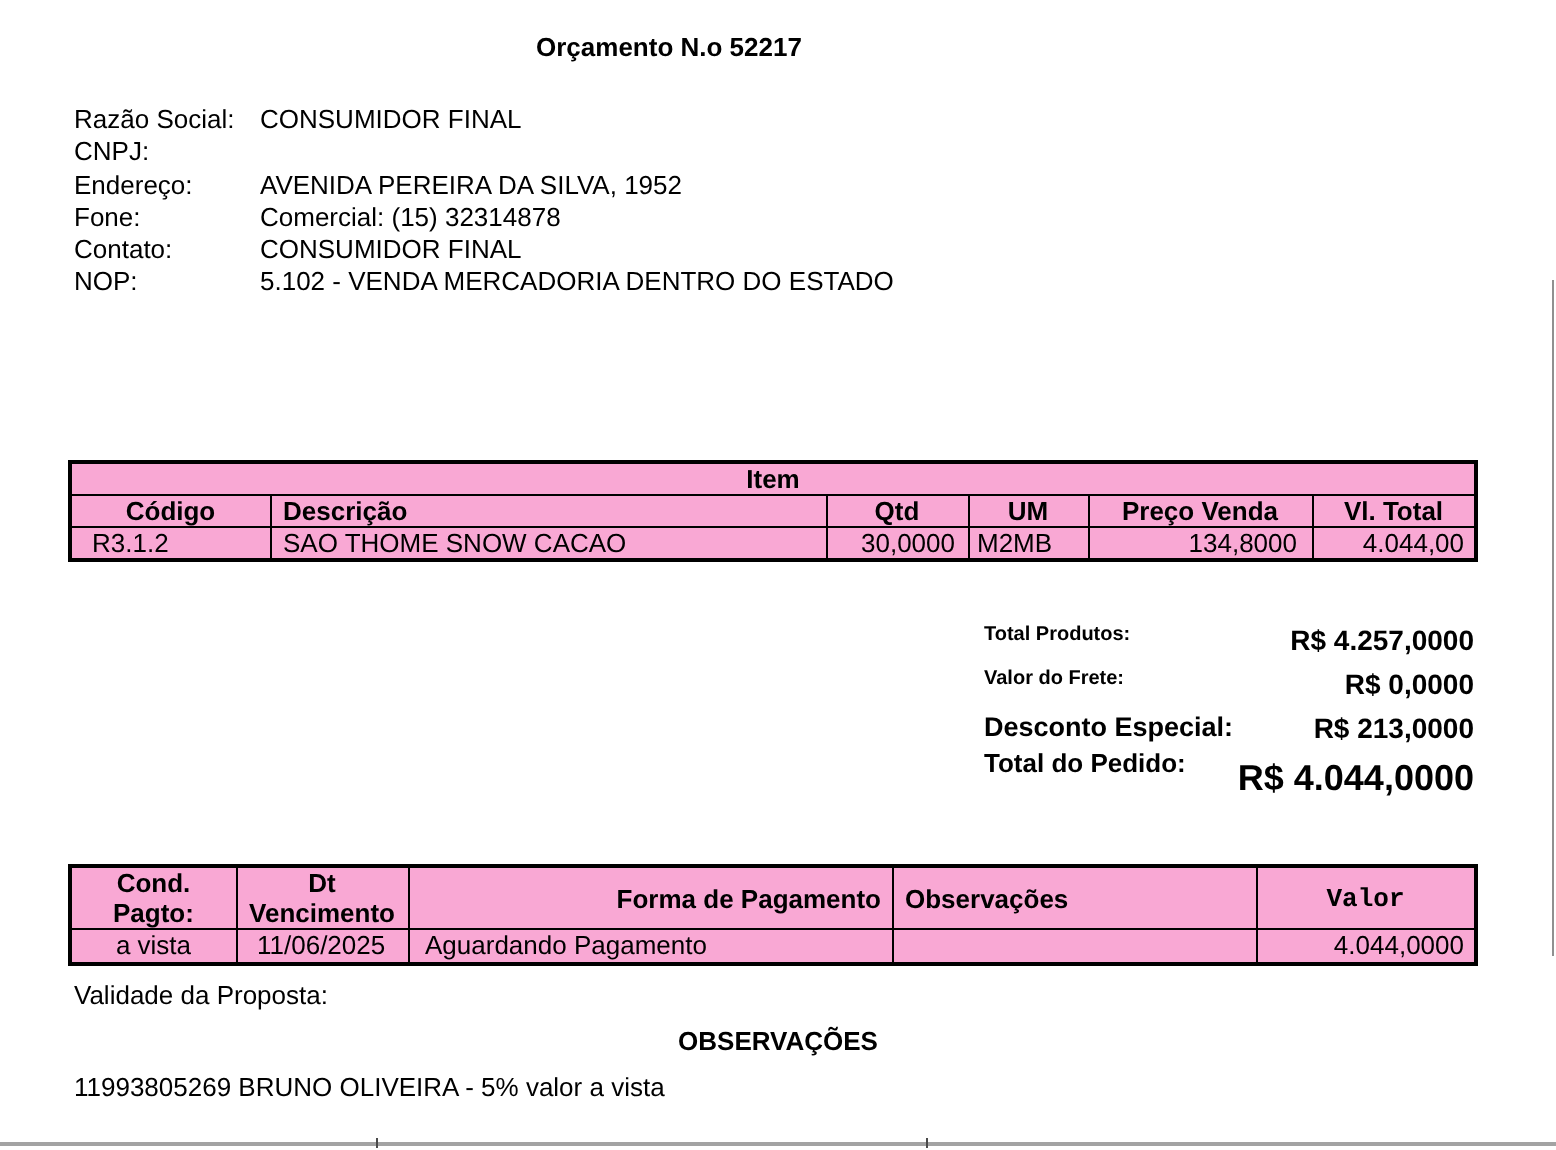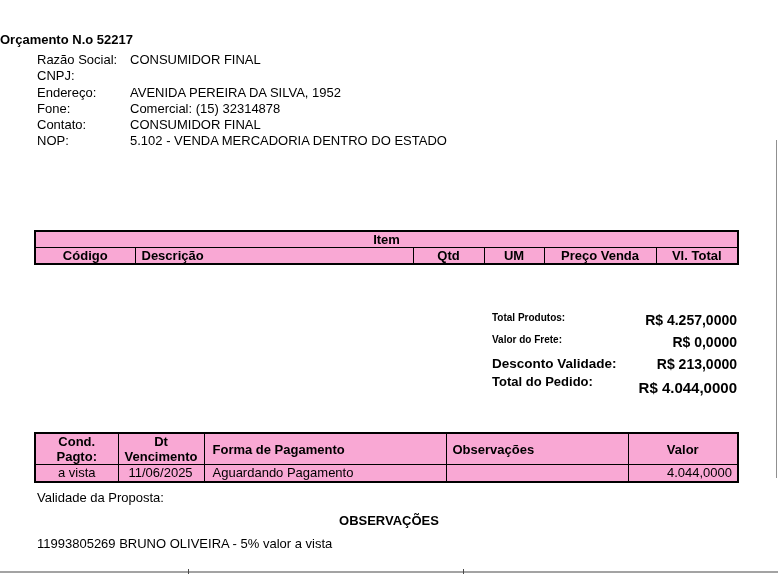--- a/index.html
+++ b/index.html
@@ -6,22 +6,22 @@
   html,body { width:778px; height:575px; }
   body {
     position:relative;
     background:#ffffff;
     font-family:"Liberation Sans", sans-serif;
     font-size:13px;
     color:#000;
     overflow:hidden;
   }
   .title {
-    position:absolute; top:32px; left:0; width:669px;
-    font-weight:bold; font-size:13px;
+    position:absolute; top:16px; left:0; width:669px;
+    text-align:center; font-weight:bold; font-size:13px;
   }
   .client-block { position:absolute; left:37px; top:52px; }
   .client-row { display:flex; height:16.3px; line-height:16.3px; }
   .client-label { width:93px; flex:0 0 93px; }
   .client-value { white-space:nowrap; }
   .client-row.bold .client-label, .client-row.bold .client-value { font-weight:bold; }
   .cnpj-value { display:inline-block; width:150px; }
   .ie-label { display:inline-block; }
   .ie-value { display:inline-block; margin-left:9px; }
 
@@ -46,29 +46,29 @@
   .totals { position:absolute; left:34px; top:306px; width:703px; height:100px; }
   .totals-row { position:absolute; left:0; width:703px; height:20px; }
   .totals-label { position:absolute; left:458px; font-weight:bold; font-size:10px; white-space:nowrap; }
   .totals-value { position:absolute; right:0; font-weight:bold; font-size:14px; white-space:nowrap; }
   .totals-row.r0 { top:6px; }
   .totals-row.r1 { top:28px; }
   .totals-row.r2 { top:50px; }
   .totals-row.r2 .totals-label { font-size:13.5px; }
   .grand-row { position:absolute; left:0; top:68px; width:703px; height:26px; }
   .grand-label { position:absolute; left:458px; font-weight:bold; font-size:13px; white-space:nowrap; }
-  .grand-value { position:absolute; right:0; top:5px; font-weight:bold; font-size:15px; white-space:nowrap; }
+  .grand-value { position:absolute; right:0; top:5px; font-weight:bold; font-size:18px; white-space:nowrap; }
 
   #payment-table { top:432px; }
   #payment-table th, #payment-table td { height:17px; }
   #payment-table th.c-cond { text-align:center; }
   #payment-table th.c-venc { text-align:center; }
-  #payment-table th.c-forma { text-align:left; padding-left:8px; }
+  #payment-table th.c-forma { text-align:right; padding-left:8px; }
   #payment-table th.c-obs { text-align:left; padding-left:6px; }
-  #payment-table th.c-valor { text-align:center; }
+  #payment-table th.c-valor { text-align:center;font-family:Liberation Mono, monospace; }
   #payment-table td.d-cond { text-align:center; }
   #payment-table td.d-venc { text-align:left; padding-left:10px; }
   #payment-table td.d-forma { text-align:left; padding-left:8px; }
   #payment-table td.d-obs { text-align:left; }
   #payment-table td.d-valor { text-align:right; padding-right:5px; }
 
   .validity { position:absolute; left:37px; top:490px; }
   .obs-title { position:absolute; left:0; top:513px; width:778px; text-align:center; font-weight:bold; }
   .obs-text { position:absolute; left:37px; top:536px; }
 
@@ -123,34 +123,42 @@
     <th colspan="6">Item</th>
   </tr>
   <tr>
     <th class="c-codigo">Código</th>
     <th class="c-desc">Descrição</th>
     <th class="c-qtd">Qtd</th>
     <th class="c-um">UM</th>
     <th class="c-preco">Preço Venda</th>
     <th class="c-total">Vl. Total</th>
   </tr>
+  <tr>
+    <td class="d-codigo">R3.1.2</td>
+    <td class="d-desc">SAO THOME SNOW CACAO</td>
+    <td class="d-qtd">30,0000</td>
+    <td class="d-um">M2MB</td>
+    <td class="d-preco">134,8000</td>
+    <td class="d-total">4.044,00</td>
+  </tr>
 </tbody>
   </table>
 
 <div class="totals">
   <div class="totals-row r0">
     <span class="totals-label">Total Produtos:</span>
     <span class="totals-value">R$ 4.257,0000</span>
   </div>
   <div class="totals-row r1">
     <span class="totals-label">Valor do Frete:</span>
     <span class="totals-value">R$ 0,0000</span>
   </div>
   <div class="totals-row r2">
-    <span class="totals-label">Desconto Validade:</span>
+    <span class="totals-label">Desconto Especial:</span>
     <span class="totals-value">R$ 213,0000</span>
   </div>
   <div class="grand-row">
     <span class="grand-label">Total do Pedido:</span>
     <span class="grand-value">R$ 4.044,0000</span>
   </div>
 </div>
 
 <table class="doc" id="payment-table">
   <colgroup>

